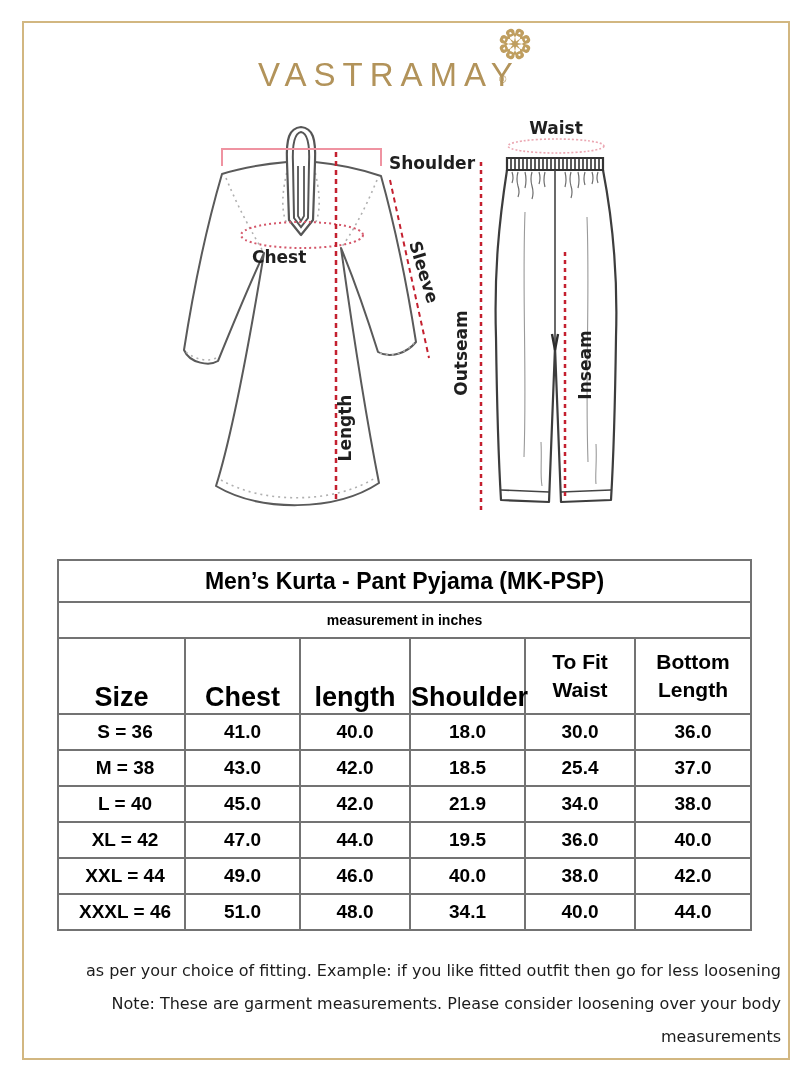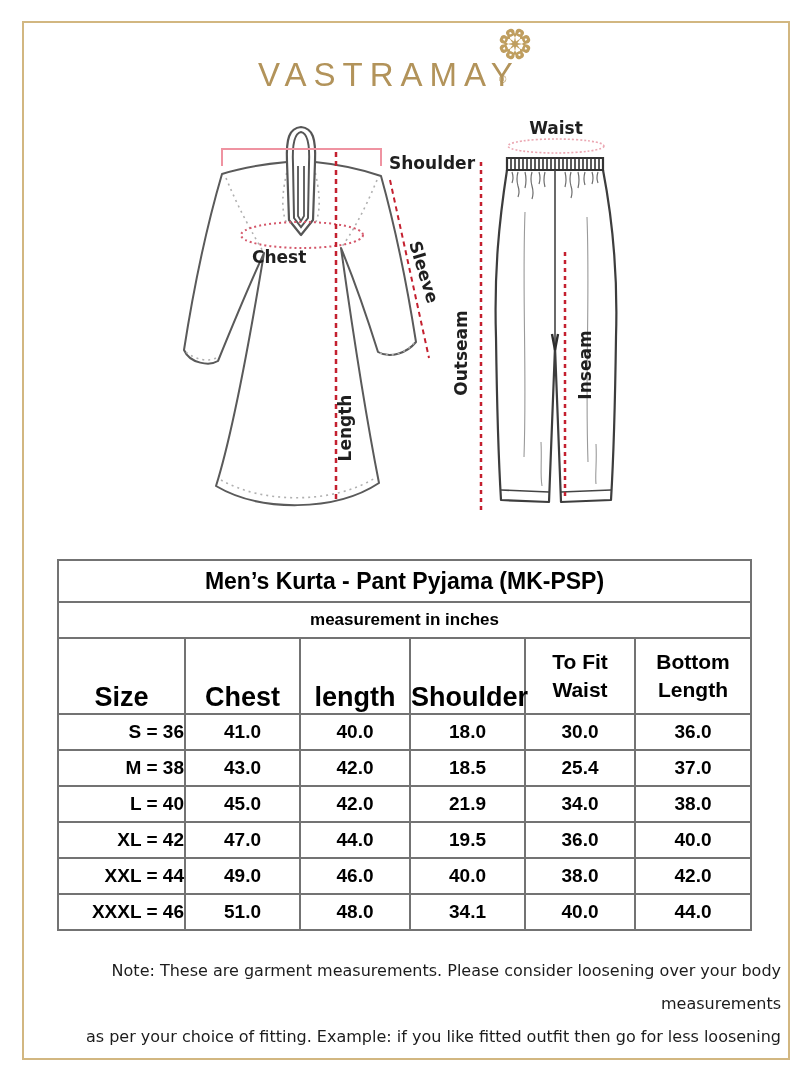--- a/index.html
+++ b/index.html
@@ -16,25 +16,25 @@
   .ornament{position:absolute;left:489px;top:18px;}
   
   .diagram{position:absolute;left:55px;top:112px;}
   .dlabel{font-family:"DejaVu Sans",sans-serif;font-size:17px;font-weight:600;fill:#1f1f1f;}
   
   .chart{position:absolute;left:57px;top:559px;border-collapse:collapse;table-layout:fixed;
          width:693px;}
   .chart td{border:2px solid #737373;font-weight:bold;color:#000;text-align:center;
             padding:0;font-family:"Liberation Sans",sans-serif;}
   .t-title{font-size:23px;height:40px;}
-  .t-sub{font-size:17px;height:34px;font-family:"DejaVu Sans",sans-serif;font-weight:bold;border-radius:6px;}
+  .t-sub{font-size:14px;height:34px;font-family:"DejaVu Sans",sans-serif;font-weight:bold;border-radius:6px;}
   .t-head{font-size:27px;height:74px;vertical-align:bottom;padding-bottom:4px;}
   .t-head2{font-size:21px;vertical-align:middle;line-height:1.35;}
   .t-row td{font-size:19px;height:34px;}
-  .t-row td.sz{text-align:right;padding-left:7px;}
+  .t-row td.sz{text-align:center;padding-left:7px;}
   
   .note{position:absolute;left:25px;top:955px;width:756px;text-align:right;
         font-family:"DejaVu Sans",sans-serif;font-size:16px;color:#1c1c1c;line-height:2.05;}
 </style>
 </head>
 <body>
 
 <div id="page">
   <div class="frame"></div>
 
@@ -218,16 +218,16 @@
       <td>51.0</td>
       <td>48.0</td>
       <td>34.1</td>
       <td>40.0</td>
       <td>44.0</td>
     </tr>
   </tbody>
     </table>
 
   <div class="note">
+    <div>as per your choice of fitting. Example: if you like fitted outfit then go for less loosening</div>
     <div>Note: These are garment measurements. Please consider loosening over your body measurements</div>
-    <div>as per your choice of fitting. Example: if you like fitted outfit then go for less loosening</div>
   </div>
 </div>
 
 </body></html>

